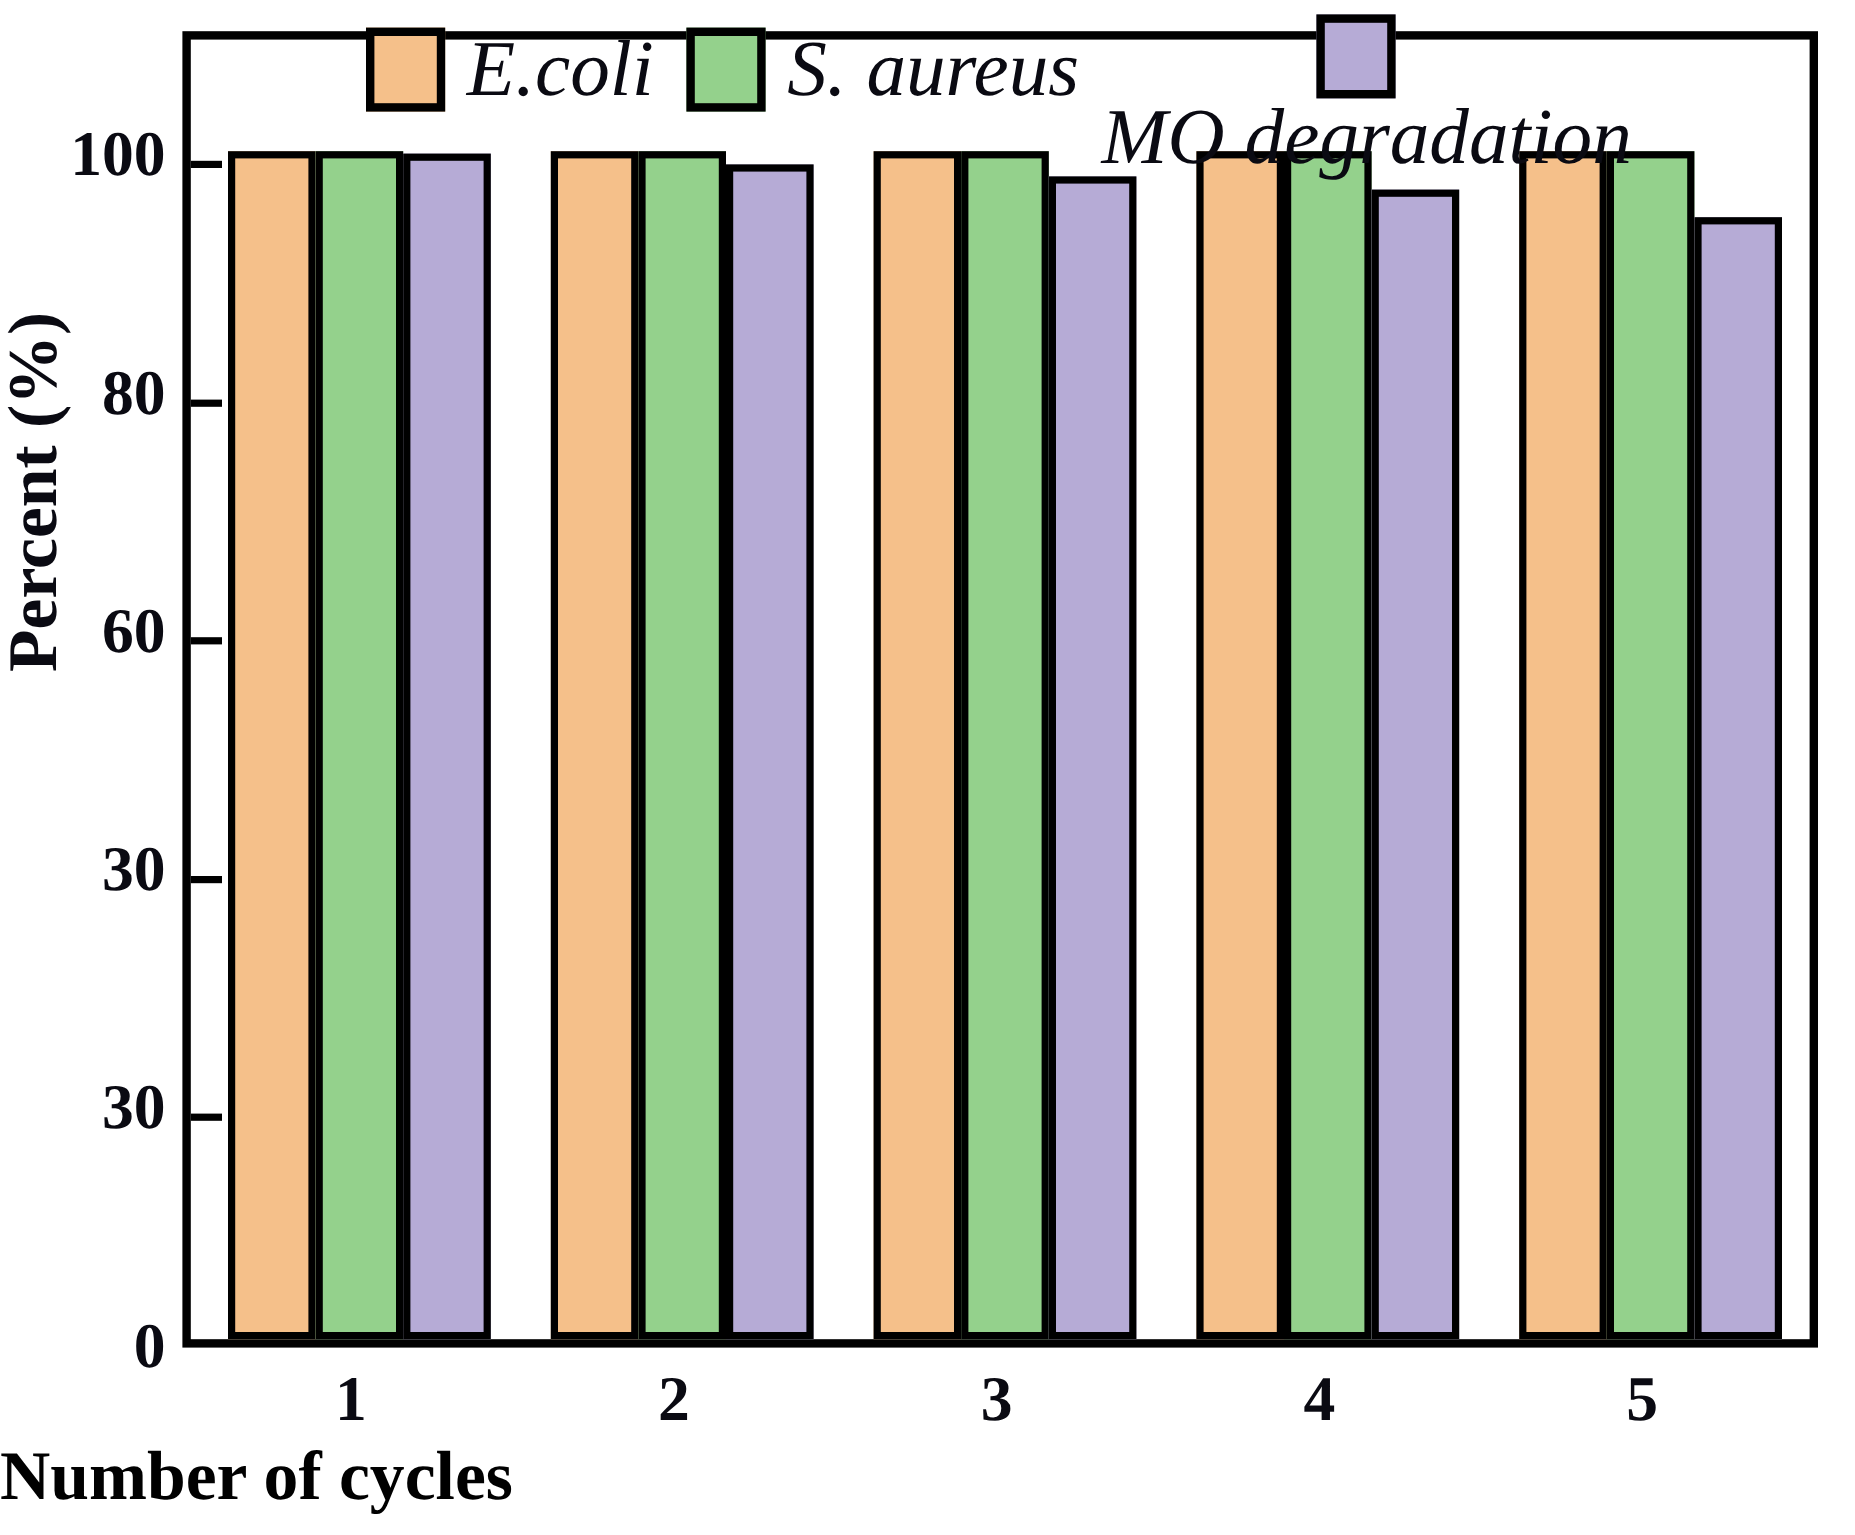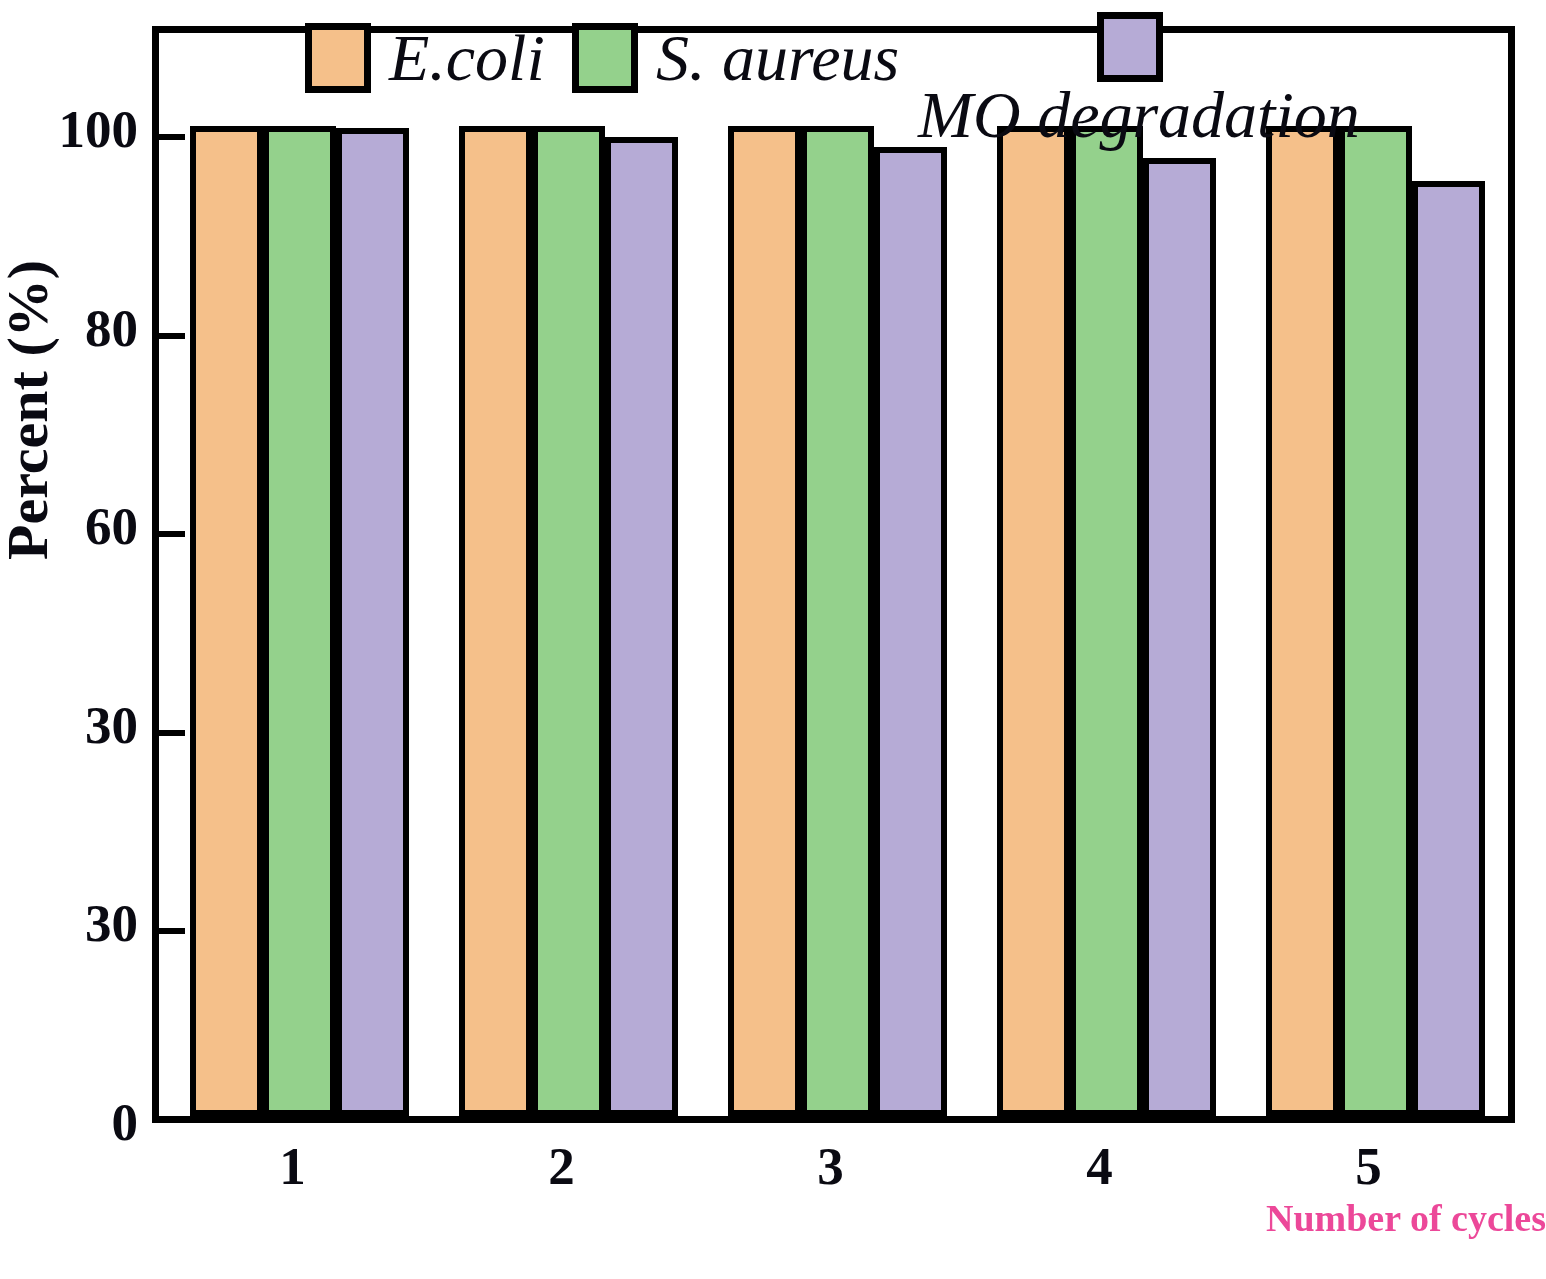--- a/index.html
+++ b/index.html
@@ -75,24 +75,24 @@
     font-size: 53px;
     font-weight: bold;
     color: #0a0a12;
     line-height: 1;
   }
   #x-axis-title {
     position: absolute;
     top: 1196px;
     left: 0;
     width: 1546px;
-    text-align: right;
-    font-size: 38px;
-    font-weight: bold;
-    color: #ec4899;
+    text-align: left;
+    font-size: 58px;
+    font-weight: bold;
+    color: #000000;
   }
 
   
   .bar {
     position: absolute;
     bottom: 0px;
     border: 6px solid #000000;
     box-sizing: border-box;
   }
 

